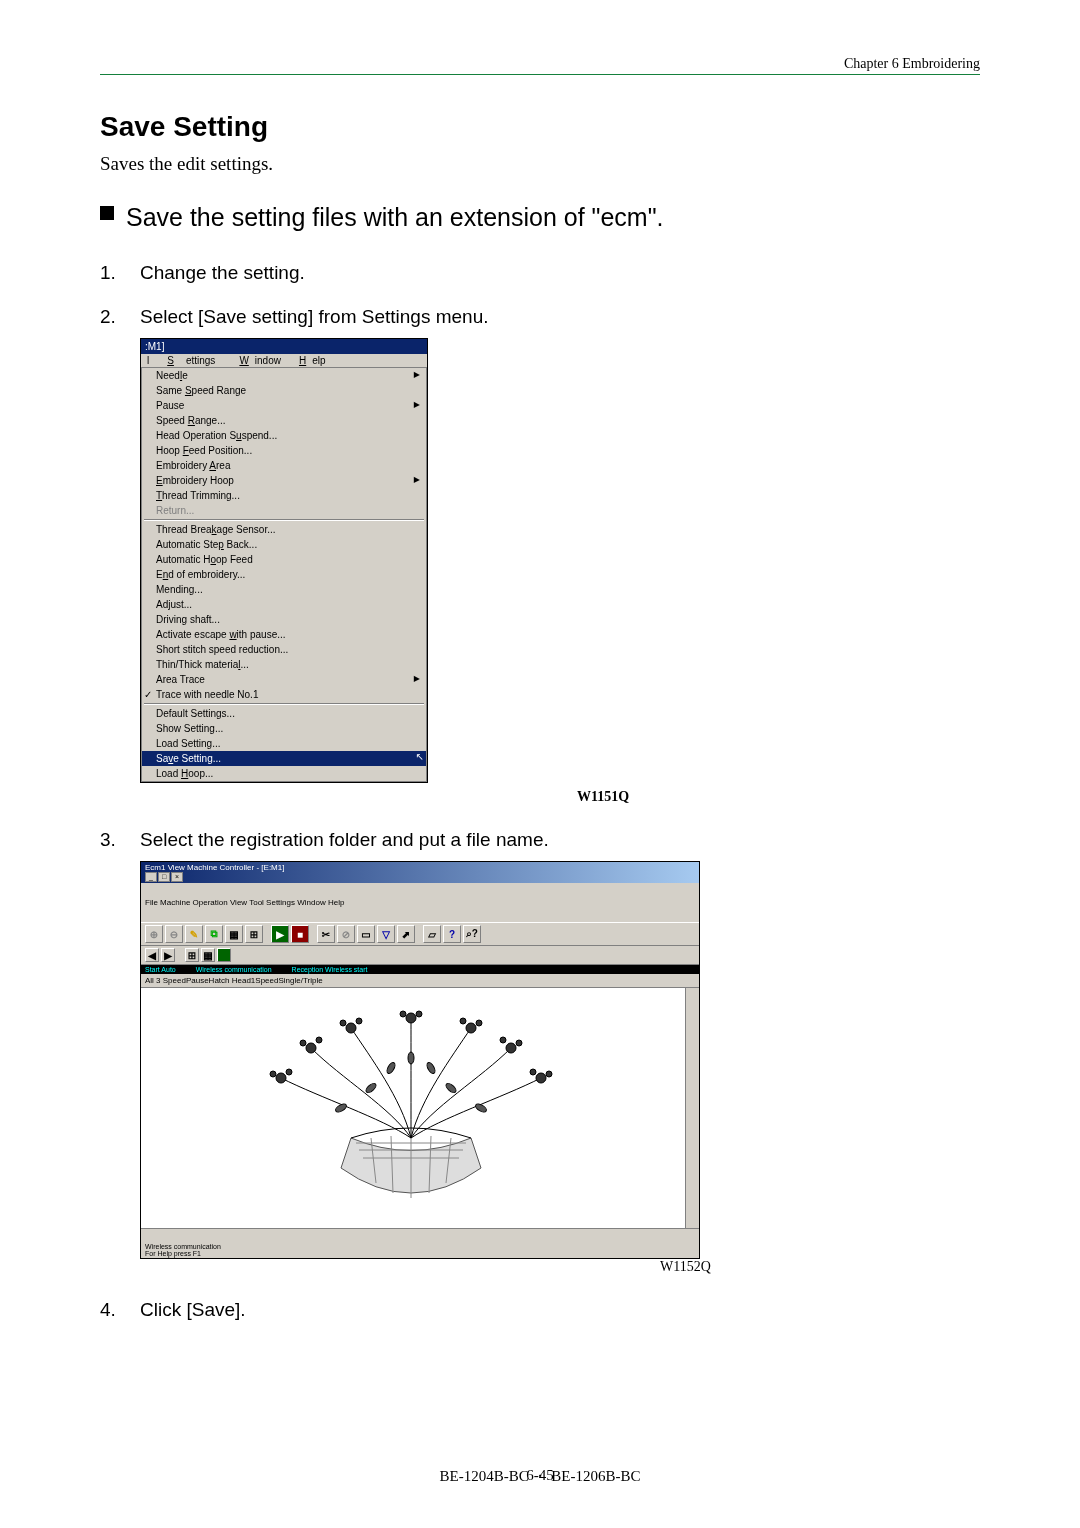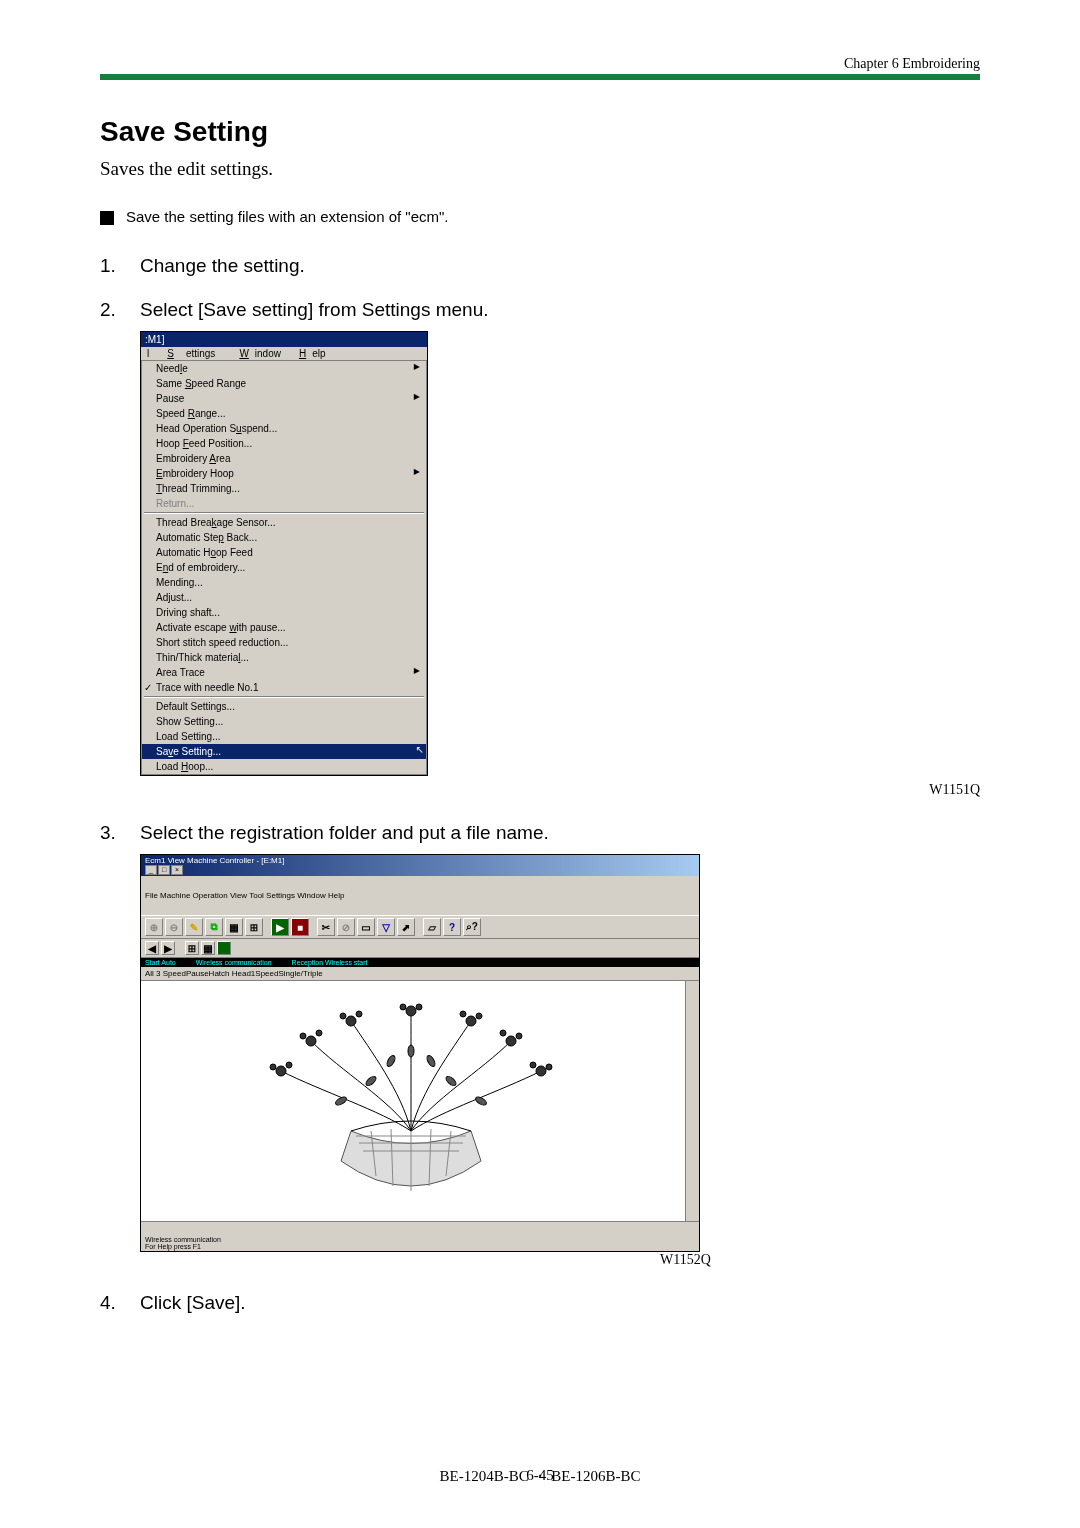--- a/index.html
+++ b/index.html
@@ -10,21 +10,21 @@
     width: 1080px;
     height: 1528px;
     position: relative;
   }
   .page {
     padding: 56px 100px 40px 100px;
     height: 100%;
     position: relative;
   }
   .header-line {
-    border-bottom: 6px solid #15803d;
+    border-bottom: 1px solid #15803d;
     padding-bottom: 2px;
     margin-bottom: 36px;
   }
   .header-text {
     text-align: right;
     font-size: 14px;
     font-family: "Times New Roman", serif;
   }
   .section-title {
     font-family: Arial, Helvetica, sans-serif;
@@ -34,21 +34,21 @@
   }
   .section-desc {
     font-family: "Century Schoolbook", "Times New Roman", serif;
     font-size: 19px;
     margin-bottom: 28px;
   }
   .note-row {
     display: flex;
     align-items: flex-start;
     font-family: Arial, Helvetica, sans-serif;
-    font-size: 15px;
+    font-size: 25px;
     margin-bottom: 30px;
     gap: 12px;
   }
   .black-square {
     width: 14px;
     height: 14px;
     background: #000;
     margin-top: 3px;
     flex: none;
   }
@@ -93,21 +93,21 @@
   .menu-dropdown {
     background: #d4d0c8;
     border: 1px solid #808080;
     border-top: none;
     margin: 0;
   }
   .menu-item {
     padding: 1px 6px 1px 14px;
     display: flex;
     justify-content: space-between;
-    align-items: flex-start;
+    align-items: center;
     line-height: 1.3;
     gap: 44px;
   }
   .menu-item.highlighted {
     background: #0a246a;
     color: #fff;
   }
   .menu-item.disabled {
     color: #808080;
   }
@@ -119,23 +119,24 @@
   .submenu-arrow {
     font-size: 8px;
   }
   .checkmark {
     position: absolute;
     margin-left: -12px;
   }
   .fig-label {
     font-family: "Times New Roman", serif;
     font-size: 14px;
-    text-align: right;
+    text-align: center;
     margin-top: 6px;
     margin-left: 86px;
+    font-weight: bold;
   }
   .app-screenshot {
     width: 560px;
     border: 1px solid #000;
     background: #c0c0c0;
     font-family: Tahoma, Arial, sans-serif;
     font-size: 8px;
   }
   .app-titlebar {
     background: linear-gradient(to right, #0a246a, #a6caf0);

